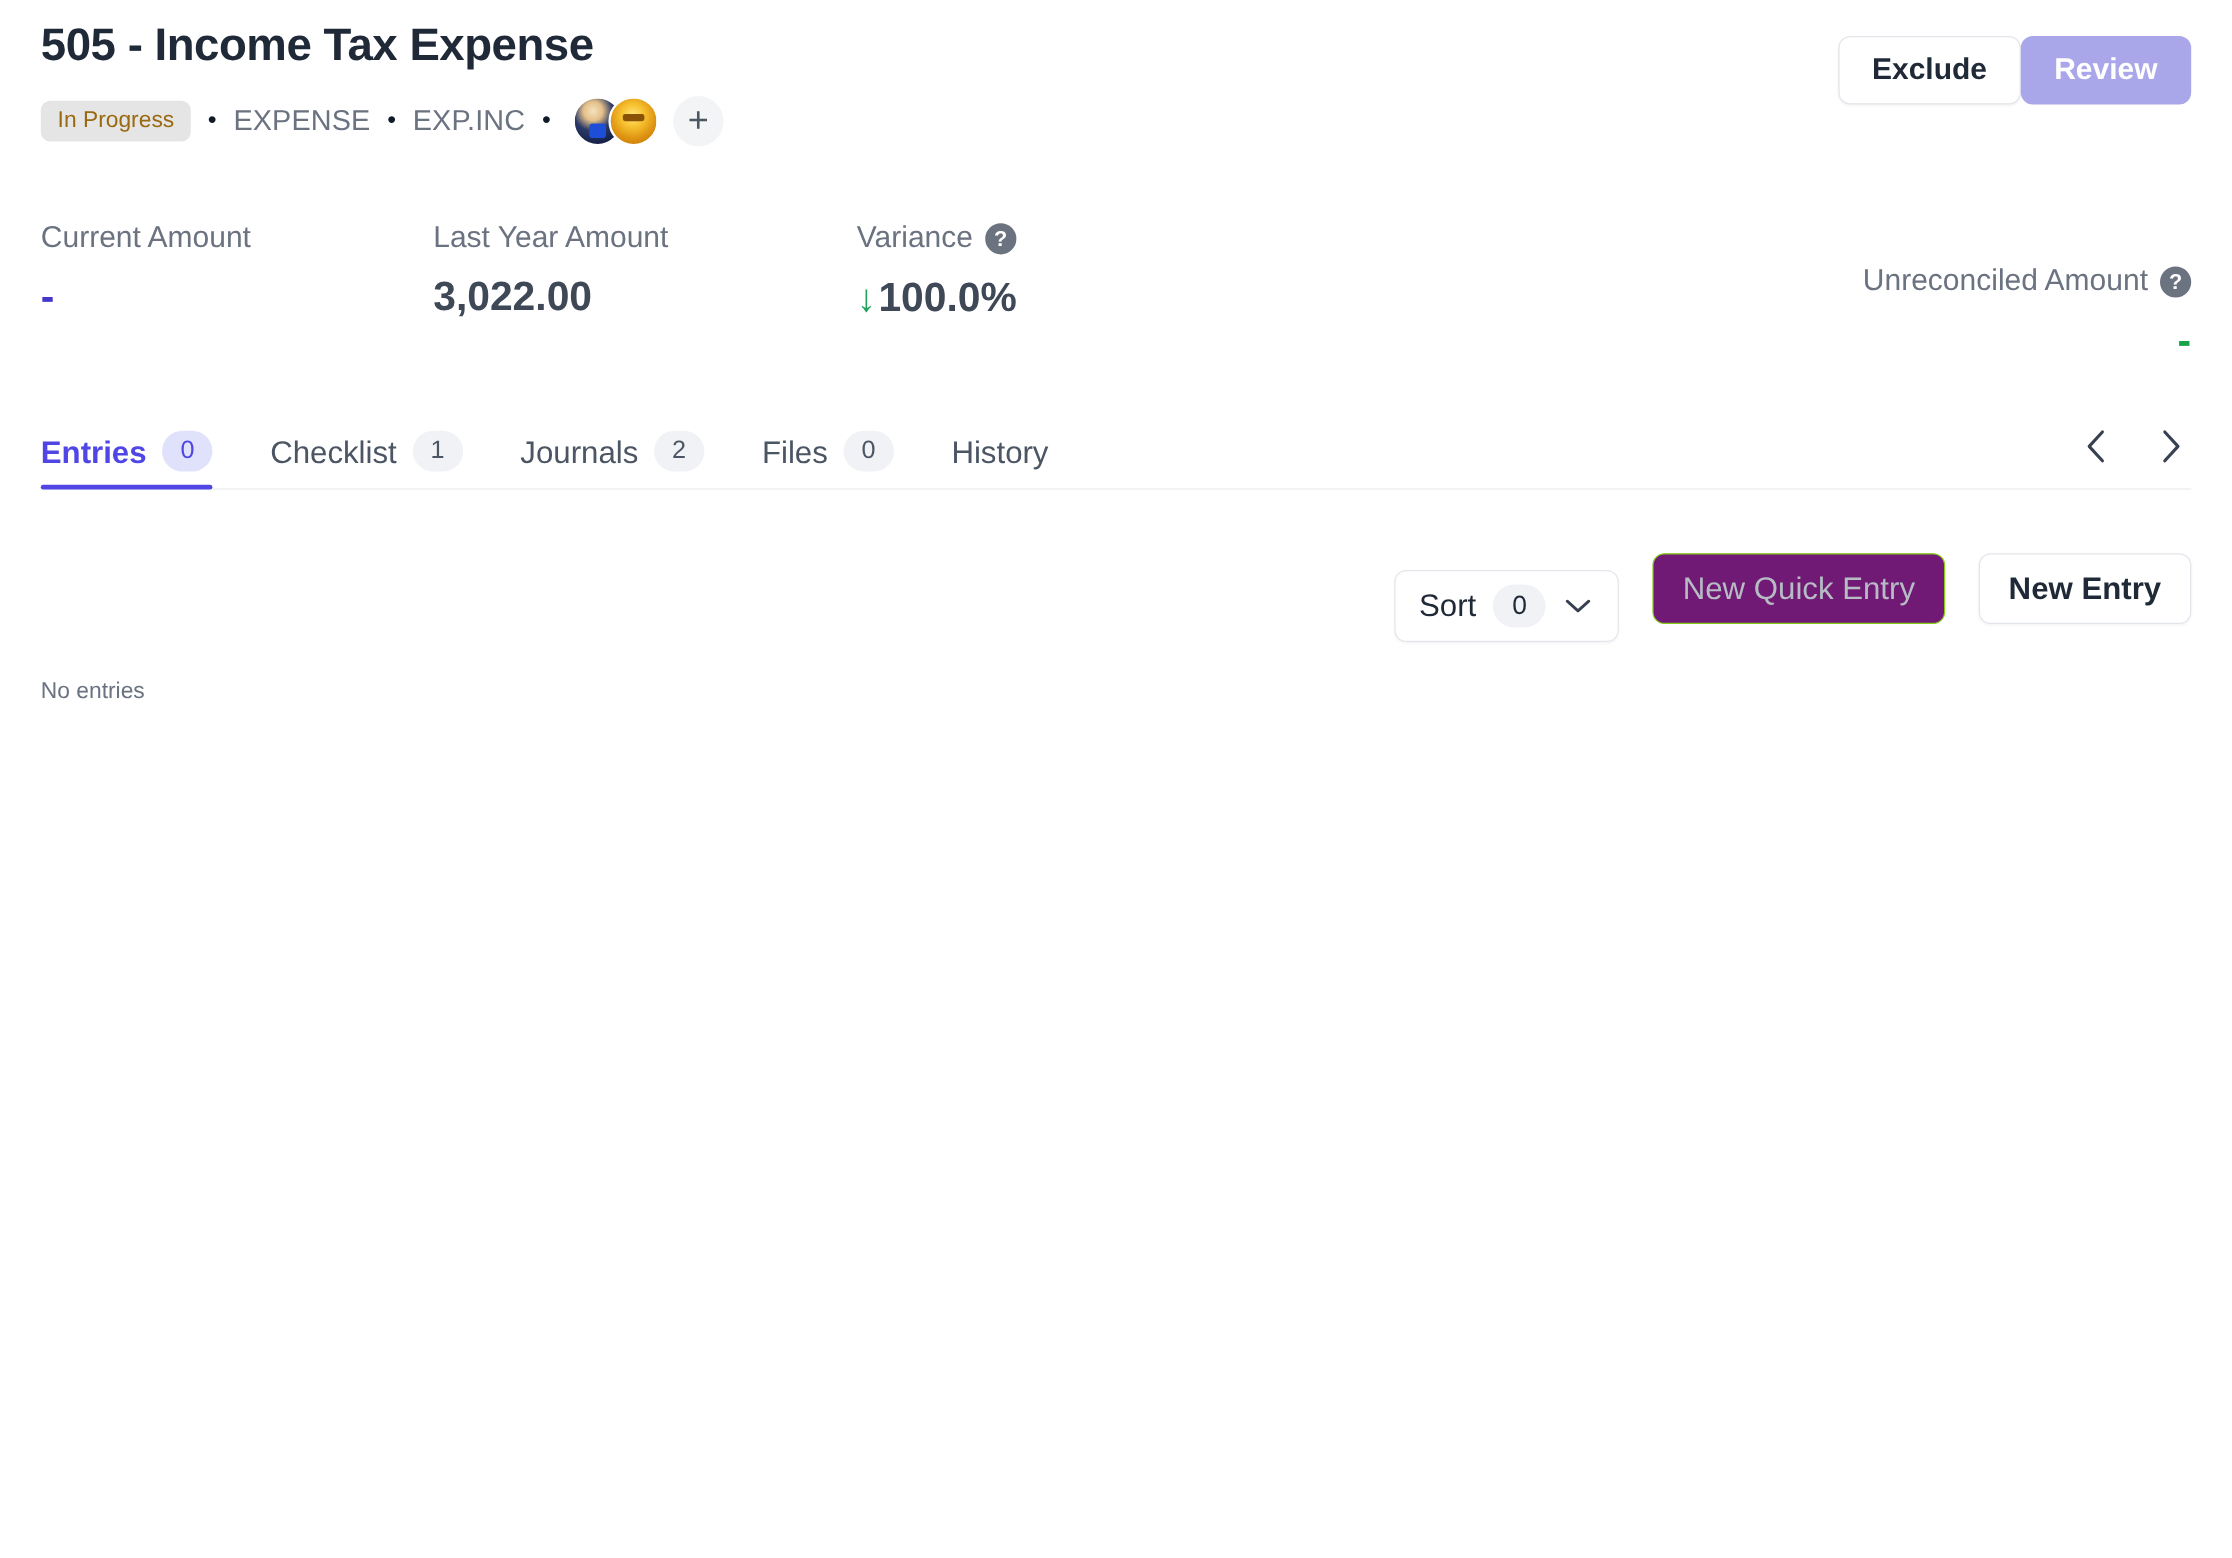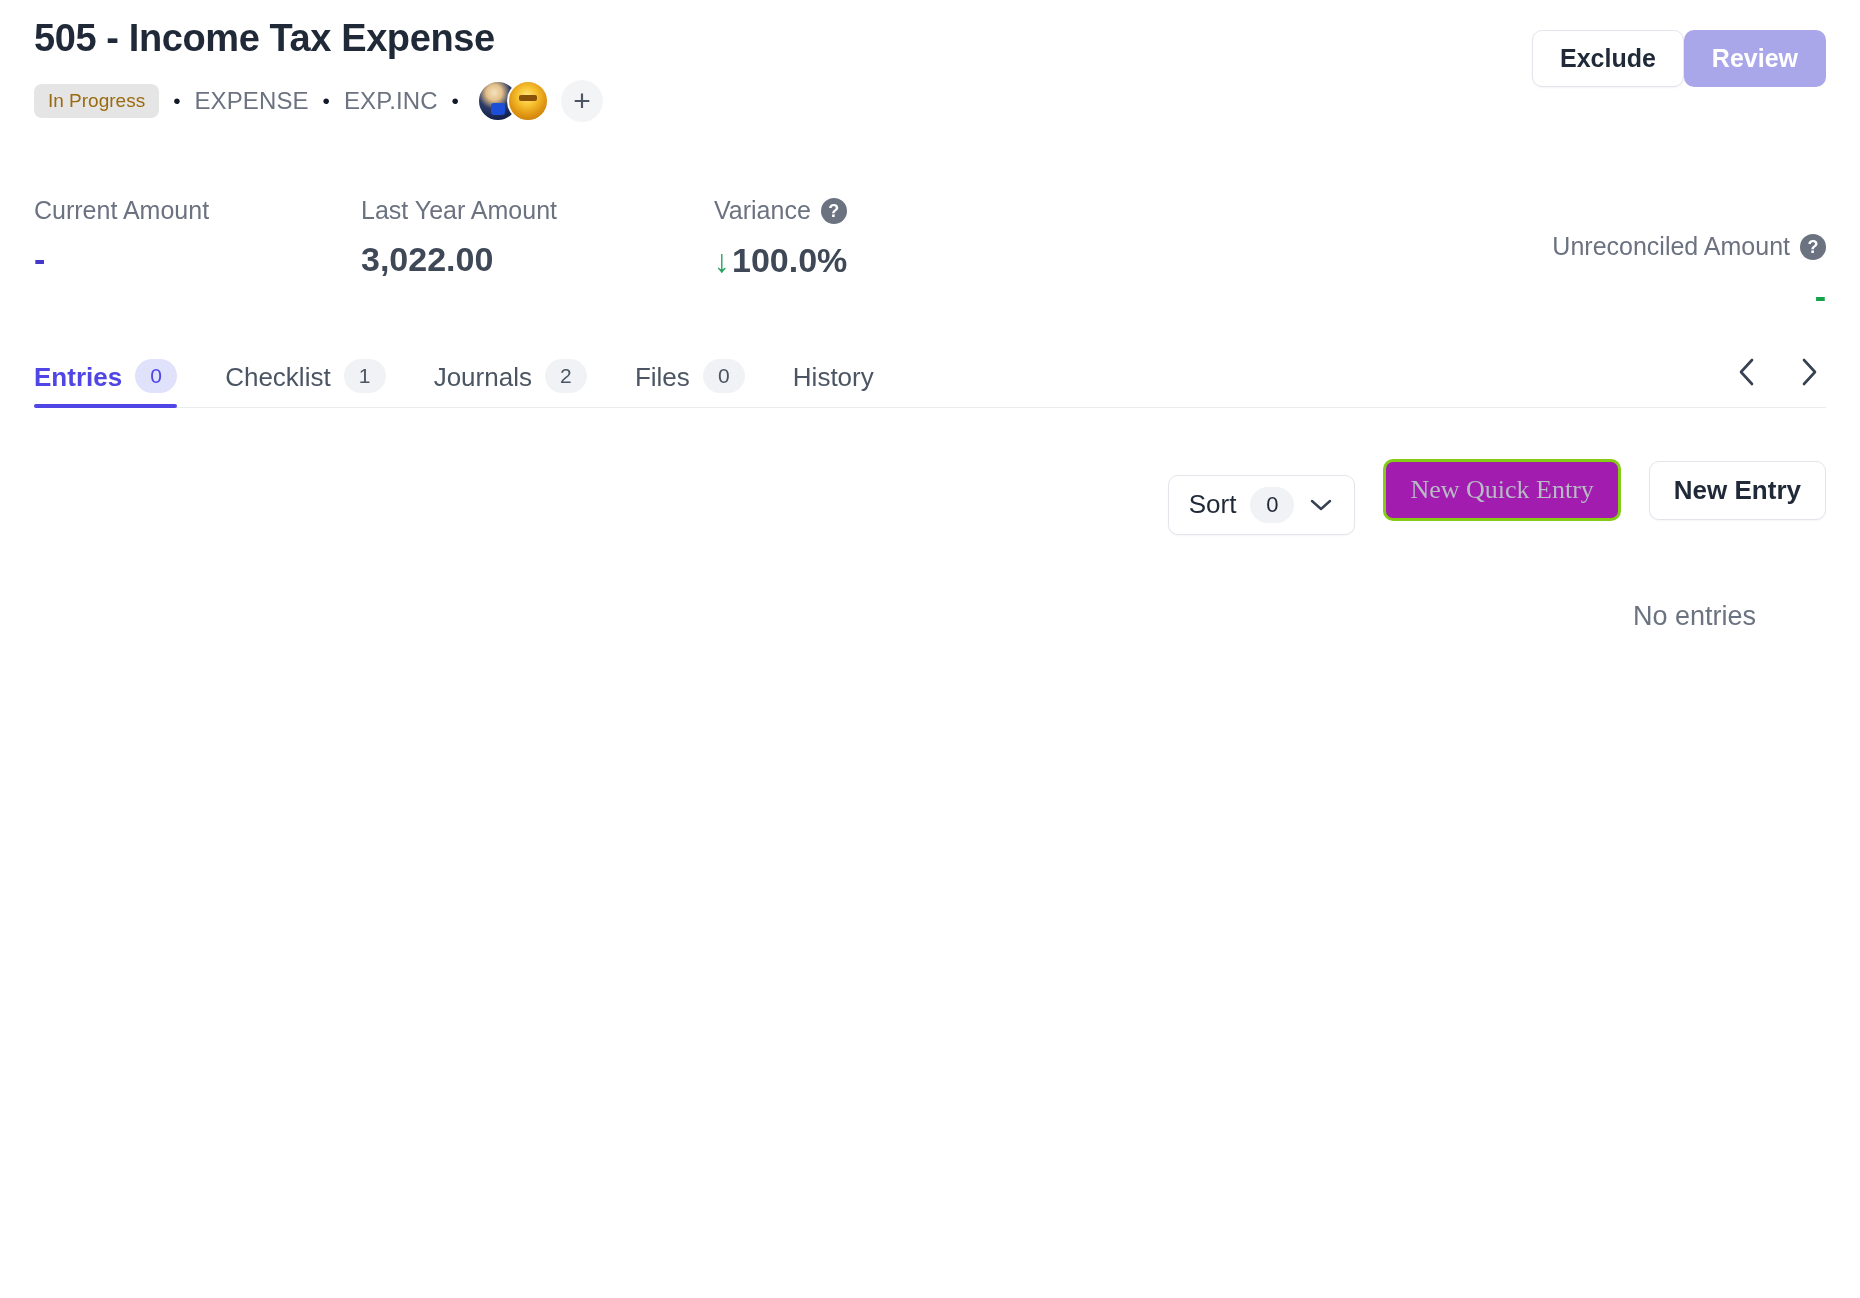--- a/index.html
+++ b/index.html
@@ -161,21 +161,21 @@
 
   
   .metrics {
     position: relative;
     margin-top: 64px;
     height: 96px;
   }
 
   .metric {
     position: absolute;
-    top: 12px;
+    top: 0;
   }
   .metric.m-current { left: 0; }
   .metric.m-lastyear { left: 327px; }
   .metric.m-variance { left: 680px; }
   .metric.m-unrecon { right: 0; text-align: right; }
 
   .metric-label {
     display: flex;
     align-items: center;
     gap: 10px;
@@ -333,48 +333,48 @@
     min-width: 44px;
     height: 36px;
     border-radius: 18px;
     display: inline-flex;
     align-items: center;
     justify-content: center;
     padding: 0 12px;
   }
 
   .btn-quick {
-    background: #a21caf;
-    border: 3px solid #84cc16;
+    background: #701a75;
+    border: 1px solid #84cc16;
     border-radius: 10px;
     padding: 13px 24px;
     font-size: 26px;
     color: #b6bbc4;
     cursor: default;
-    font-family: Liberation Serif, serif;
+    font-family: Liberation Sans, sans-serif;
   }
 
   .btn-newentry {
     background: #ffffff;
     border: 1px solid #e2e5ea;
     border-radius: 10px;
     padding: 13px 24px;
     font-size: 26px;
     font-weight: bold;
     color: #1f2937;
     cursor: pointer;
     font-family: "Liberation Sans", sans-serif;
     box-shadow: 0 1px 2px rgba(16,24,40,0.04);
   }
 
   
   .empty-state {
-    margin-top: 66px;
-    text-align: right;
-    font-size: 27px;
+    margin-top: 31px;
+    text-align: left;
+    font-size: 19px;
     color: #6b7280;
     padding-right: 70px;
   }
 </style>
 </head>
 <body>
 
 <div class="page">
 
   <div class="header-row">

